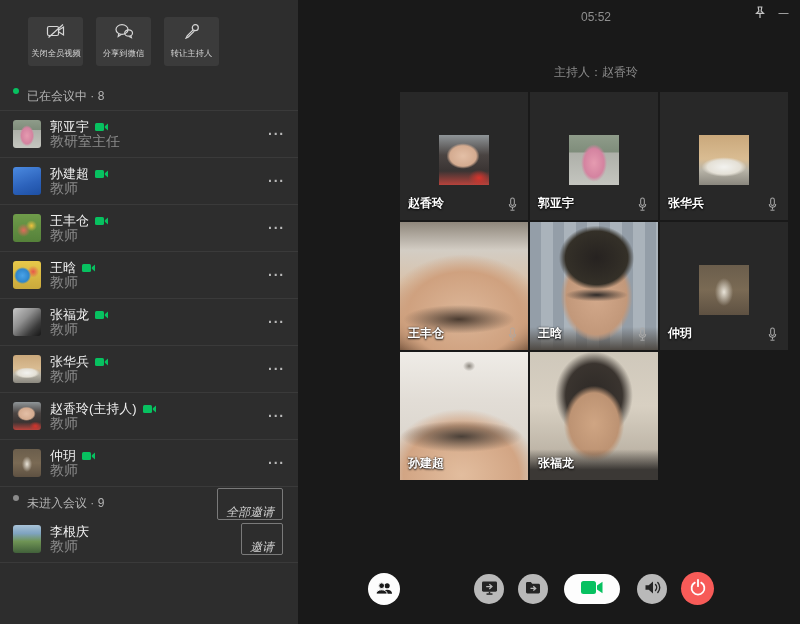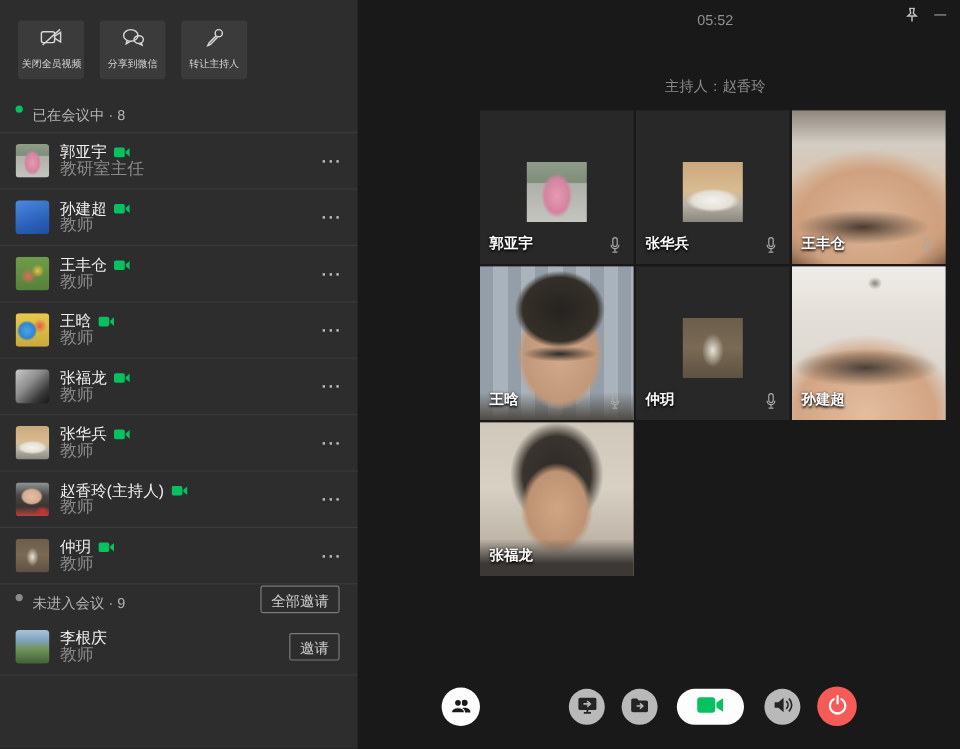--- a/index.html
+++ b/index.html
@@ -2,21 +2,21 @@
 <html><head>
 <meta charset="utf-8">
 <style>
   html,body{margin:0;padding:0;width:800px;height:624px;overflow:hidden;
     background:#191919;font-family:"Liberation Sans","DejaVu Sans",sans-serif;
     -webkit-font-smoothing:antialiased;user-select:none;}
   .app{position:relative;width:800px;height:624px;background:#191919;}
 
   
   .sidebar{position:absolute;left:0;top:0;width:298px;height:624px;background:#2d2d2d;}
-  .toolbar{position:absolute;left:15px;top:17px;display:flex;gap:13px;align-items:flex-end;}
+  .toolbar{position:absolute;left:28px;top:17px;display:flex;gap:13px;align-items:flex-end;}
   .tb-btn{width:55px;height:49px;background:#3b3b3b;border:none;border-radius:3px;
     display:flex;flex-direction:column;align-items:center;justify-content:center;gap:5px;
     color:#dedede;cursor:pointer;padding:0;}
   .tb-btn svg{stroke:#d6d6d6;fill:none;stroke-width:1.2;}
   .tb-label{font-size:9px;color:#d6d6d6;white-space:nowrap;transform:scale(.92);}
 
   .sec-head{position:absolute;left:13px;display:flex;align-items:flex-start;gap:8px;
     font-size:12px;color:#b4b4b4;}
   .dot{width:6px;height:6px;border-radius:50%;}
   .dot-green{background:#07C160;}
@@ -27,21 +27,21 @@
     border-bottom:1px solid #3a3a3a;cursor:pointer;}
   .avatar{width:28px;height:28px;border-radius:3px;flex:0 0 28px;}
   .p-text{margin-left:9px;display:flex;flex-direction:column;}
   .p-nameline{display:flex;align-items:center;gap:6px;font-size:13px;color:#f0f0f0;line-height:14px;}
   .p-role{font-size:14px;color:#8a8a8a;margin-top:3px;line-height:11px;font-family:Liberation Mono, monospace;}
   .cam-ic{display:inline-flex;}
   .more{position:absolute;right:13px;top:50%;transform:translateY(-50%);color:#b9b9b9;
     font-size:14px;font-weight:bold;letter-spacing:1px;cursor:pointer;line-height:10px;}
 
   .invite-btn{position:absolute;right:15px;background:transparent;border:1px solid #7a7a7a;
-    border-radius:2px;color:#d0d0d0;font-size:12px;height:23px;padding:4px 8px;cursor:pointer;}
+    border-radius:2px;color:#d0d0d0;font-size:12px;height:23px;padding:15px 8px;cursor:pointer;font-style:italic;}
 
   
   .av-guo{background:radial-gradient(36% 52% at 50% 56%,#e59bb0 0%,#d483a0 55%,rgba(0,0,0,0) 72%),
     linear-gradient(180deg,#8f9c8a 0%,#7f8d7b 34%,#aeb0a9 36%,#c4c5bf 100%);}
   .av-sun{background:linear-gradient(160deg,#4b8ae0 0%,#2c62bb 60%,#1d4fa3 100%);}
   .av-wfc{background:radial-gradient(34% 34% at 38% 58%,#e06a5a 0%,rgba(0,0,0,0) 70%),
     radial-gradient(28% 28% at 66% 42%,#f0c23e 0%,rgba(0,0,0,0) 70%),
     linear-gradient(180deg,#6f9c4a 0%,#55813a 100%);}
   .av-wh{background:radial-gradient(42% 42% at 34% 52%,#4aa3e8 0%,#2f86cc 55%,rgba(0,0,0,0) 72%),
     radial-gradient(30% 30% at 72% 38%,#e8574a 0%,rgba(0,0,0,0) 70%),
@@ -329,20 +329,32 @@
             <rect x="1" y="1" width="9" height="9"></rect>
           </svg>
       </span>
       <span class="wc">✕</span>
     </div>
 
     <div class="subtitle">主持人：赵香玲</div>
 
     <div class="grid">
 
+      <div class="tile">
+        <div class="tile-av av-zhao"></div>
+        <span class="t-name">赵香玲</span>
+        <span class="t-mic">
+            <svg width="11" height="15" viewBox="0 0 12 16">
+              <rect x="4" y="1" width="4" height="8" rx="2"></rect>
+              <path d="M2.5 7.5a3.5 3.5 0 0 0 7 0"></path>
+              <line x1="6" y1="11" x2="6" y2="13.5"></line>
+              <line x1="3.8" y1="14.2" x2="8.2" y2="14.2"></line>
+            </svg>
+          </span>
+      </div>
 
       <div class="tile">
         <div class="tile-av av-guo"></div>
         <span class="t-name">郭亚宇</span>
         <span class="t-mic">
             <svg width="11" height="15" viewBox="0 0 12 16">
               <rect x="4" y="1" width="4" height="8" rx="2"></rect>
               <path d="M2.5 7.5a3.5 3.5 0 0 0 7 0"></path>
               <line x1="6" y1="11" x2="6" y2="13.5"></line>
               <line x1="3.8" y1="14.2" x2="8.2" y2="14.2"></line>

